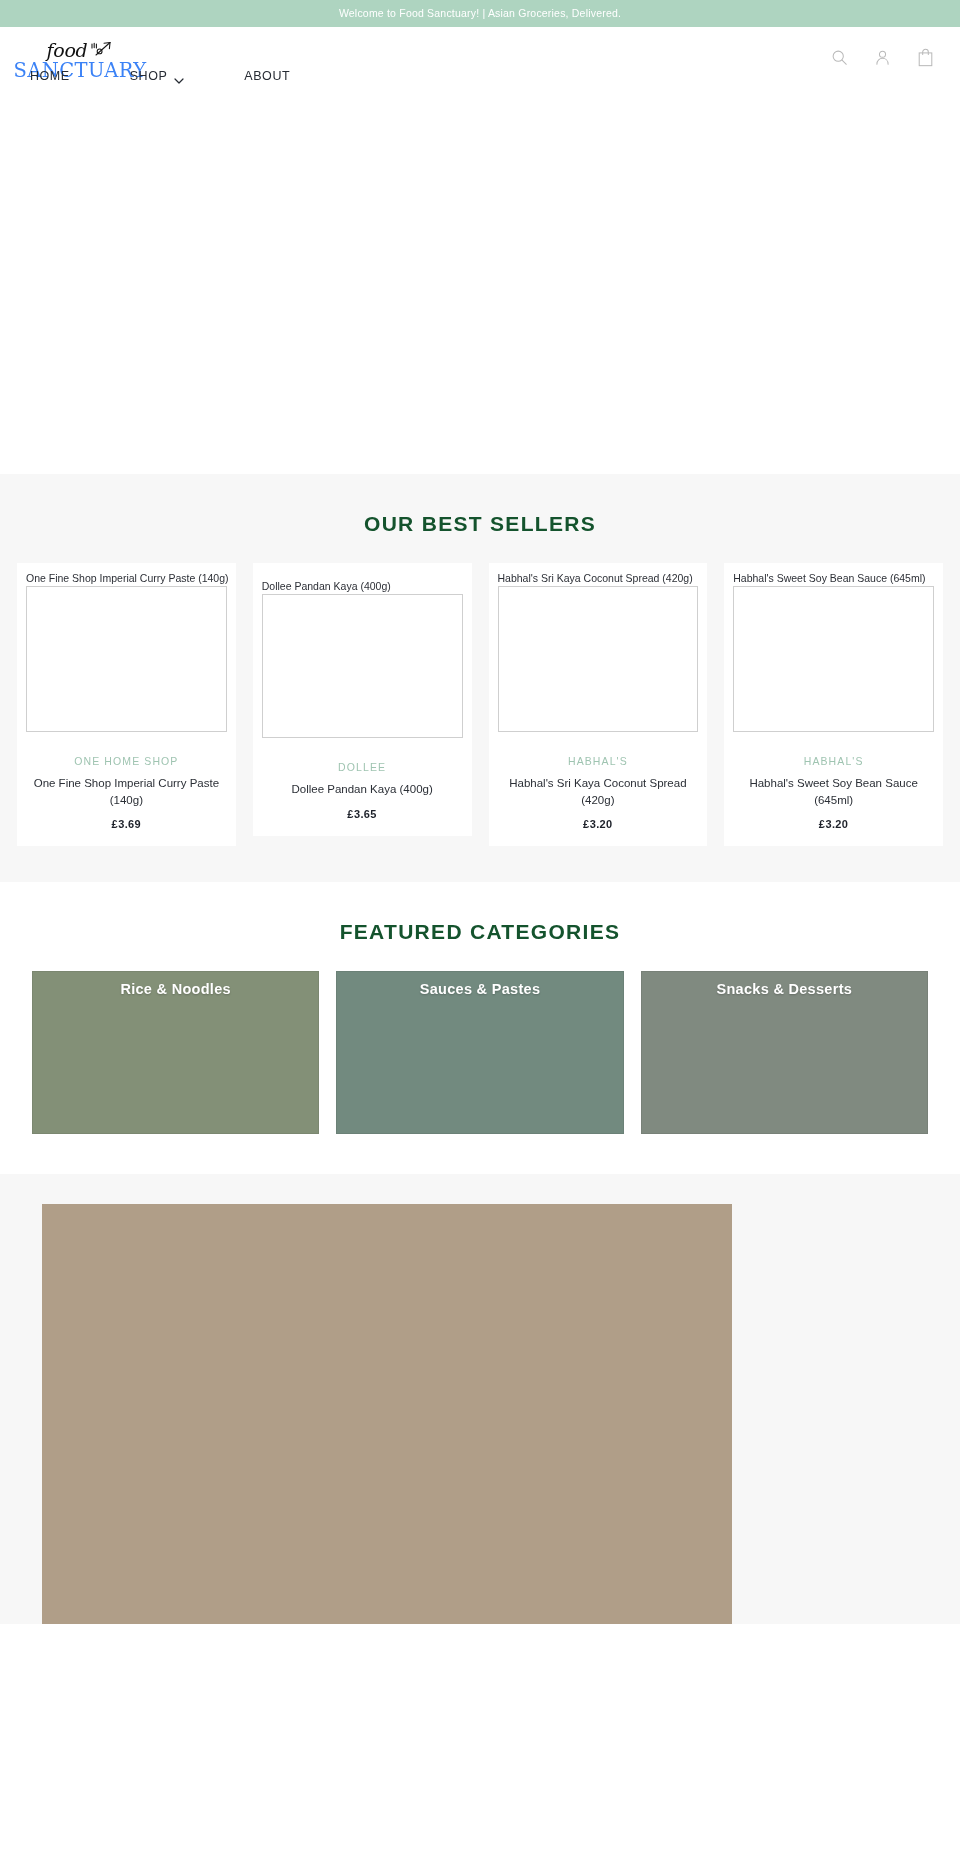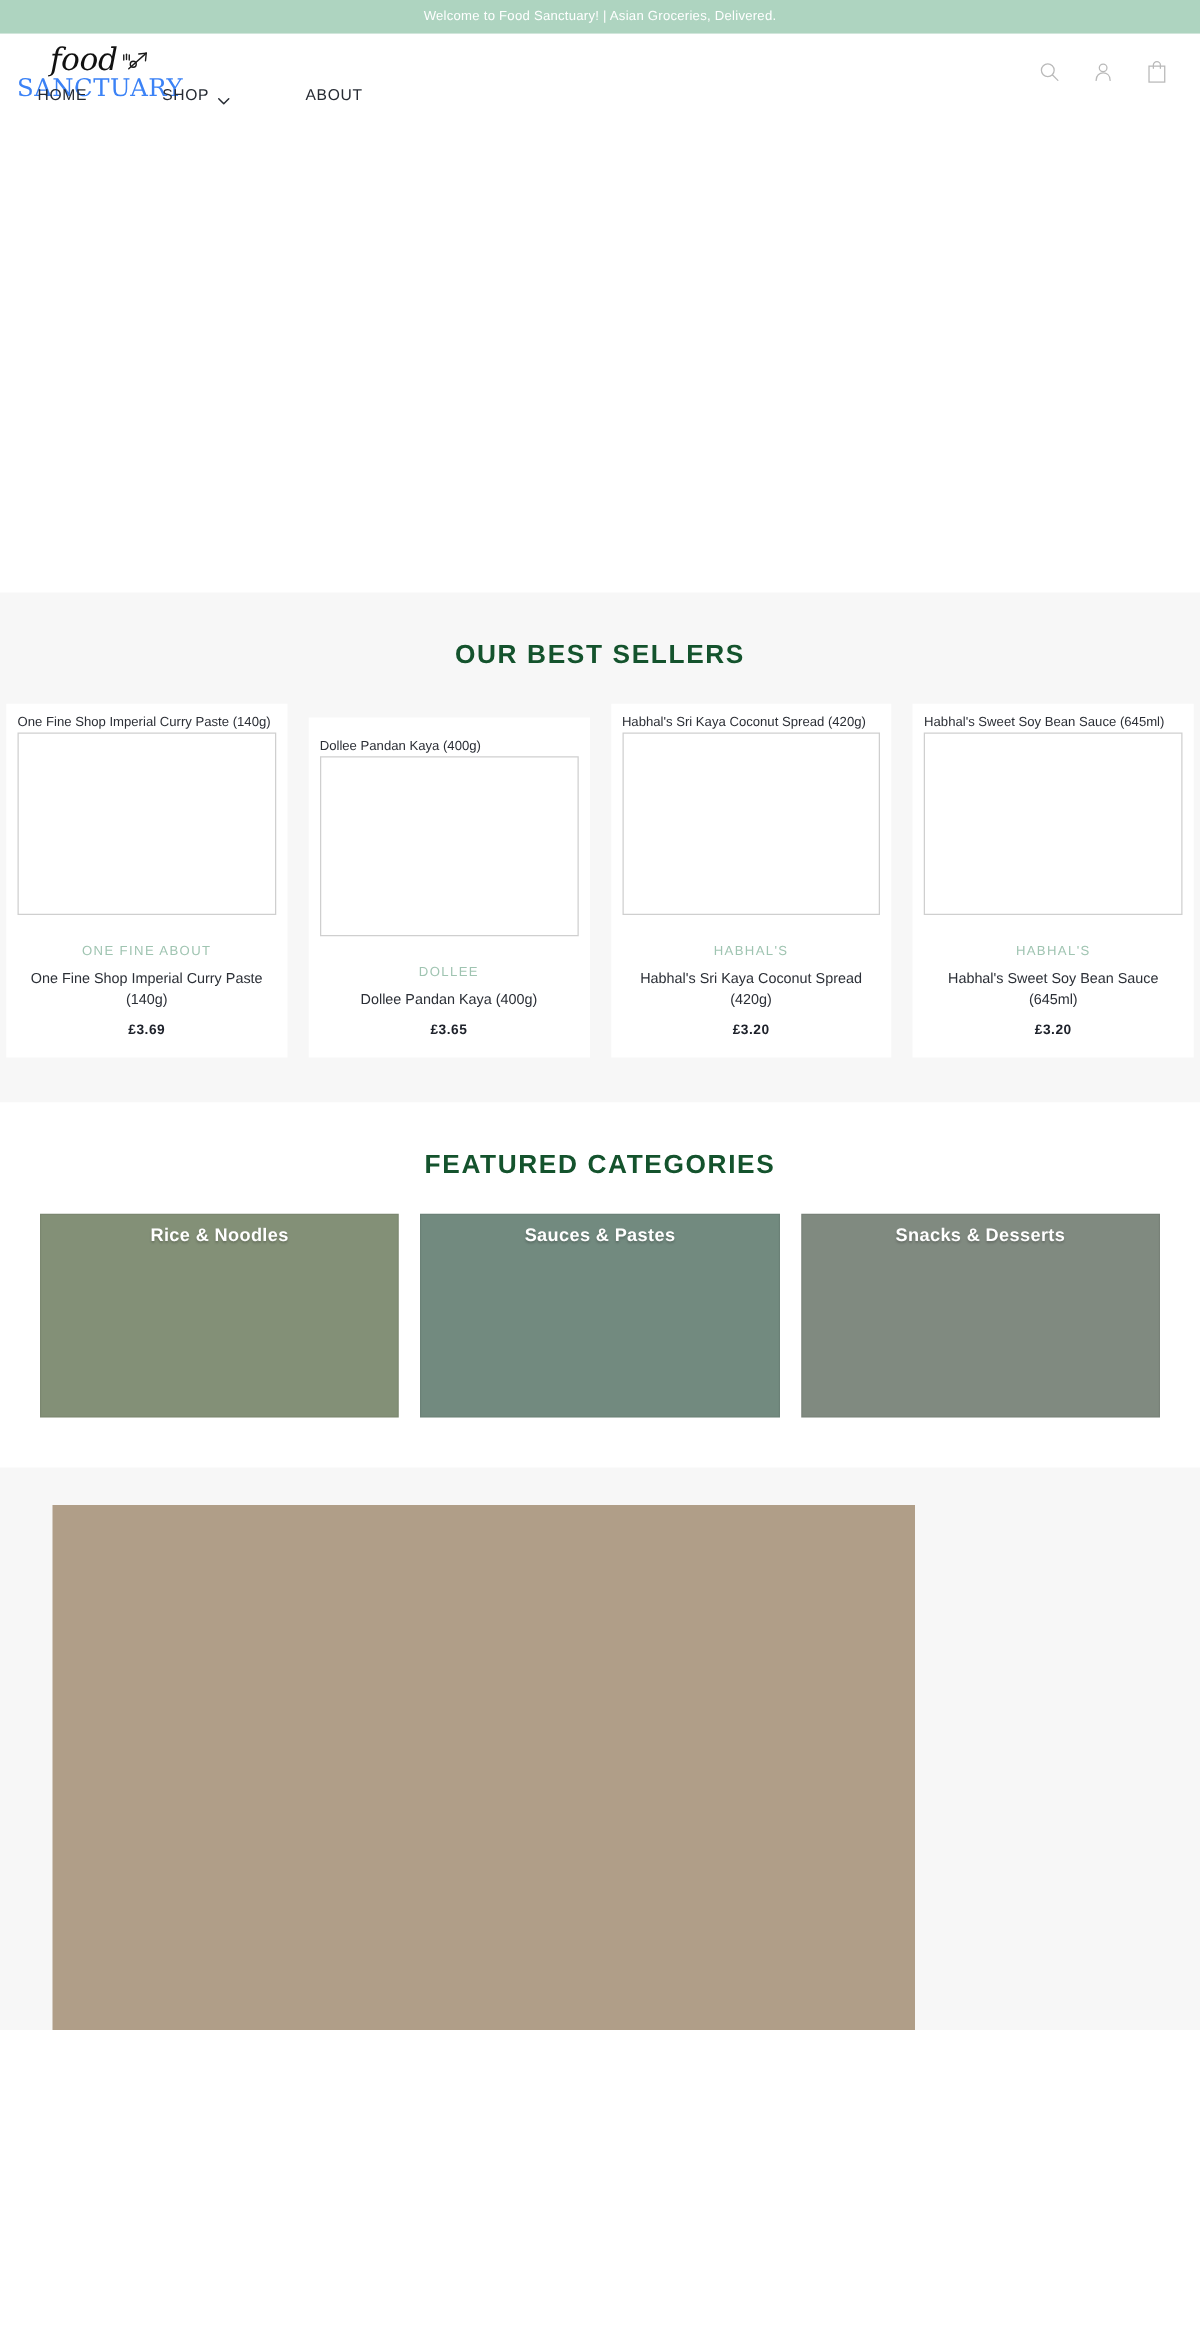--- a/index.html
+++ b/index.html
@@ -51,21 +51,21 @@
   }
   .logo-top {
     display: flex;
     align-items: flex-end;
     gap: 2px;
     height: 21px;
   }
   .logo-food {
     font-family: "DejaVu Serif", serif;
     font-style: italic;
-    font-size: 25px;
+    font-size: 19px;
     color: #111;
     letter-spacing: -0.3px;
     line-height: 1;
   }
   .logo-utensil { width: 24px; height: 20px; display: block; }
   .logo-bottom {
     font-family: "DejaVu Serif", serif;
     font-size: 19.5px;
     letter-spacing: .4px;
     color: #3b82f6;
@@ -118,22 +118,22 @@
     font-size: 21px;
     font-weight: bold;
     letter-spacing: 1.3px;
     color: #14532d;
     margin-bottom: 27px;
   }
 
   .product-grid {
     display: flex;
     gap: 17px;
-    padding: 0 5px;
-    align-items: flex-end;
+    padding: 0 17px;
+    align-items: flex-start;
   }
   .product-card {
     flex: 1 1 0;
     background: #ffffff;
     padding: 9px 9px 16px;
     min-width: 0;
   }
   .product-card.raised { padding-top: 17px; background:#fff; }
 
   .product-media {
@@ -297,21 +297,21 @@
 <section class="best-sellers">
   <h2 class="section-title">OUR BEST SELLERS</h2>
 
   <div class="product-grid">
 
     <article class="product-card card1">
       <div class="product-media">
         <div class="alt-text">One Fine Shop Imperial Curry Paste (140g)</div>
         <div class="img-box"></div>
       </div>
-      <div class="brand">ONE FINE ABOUT</div>
+      <div class="brand">ONE HOME SHOP</div>
       <div class="prod-title">One Fine Shop Imperial Curry Paste (140g)</div>
       <div class="price">£3.69</div>
     </article>
 
     <article class="product-card card2 raised">
       <div class="product-media">
         <div class="alt-text wrapped">Dollee Pandan Kaya (400g)</div>
         <div class="img-box"></div>
       </div>
       <div class="brand">DOLLEE</div>

